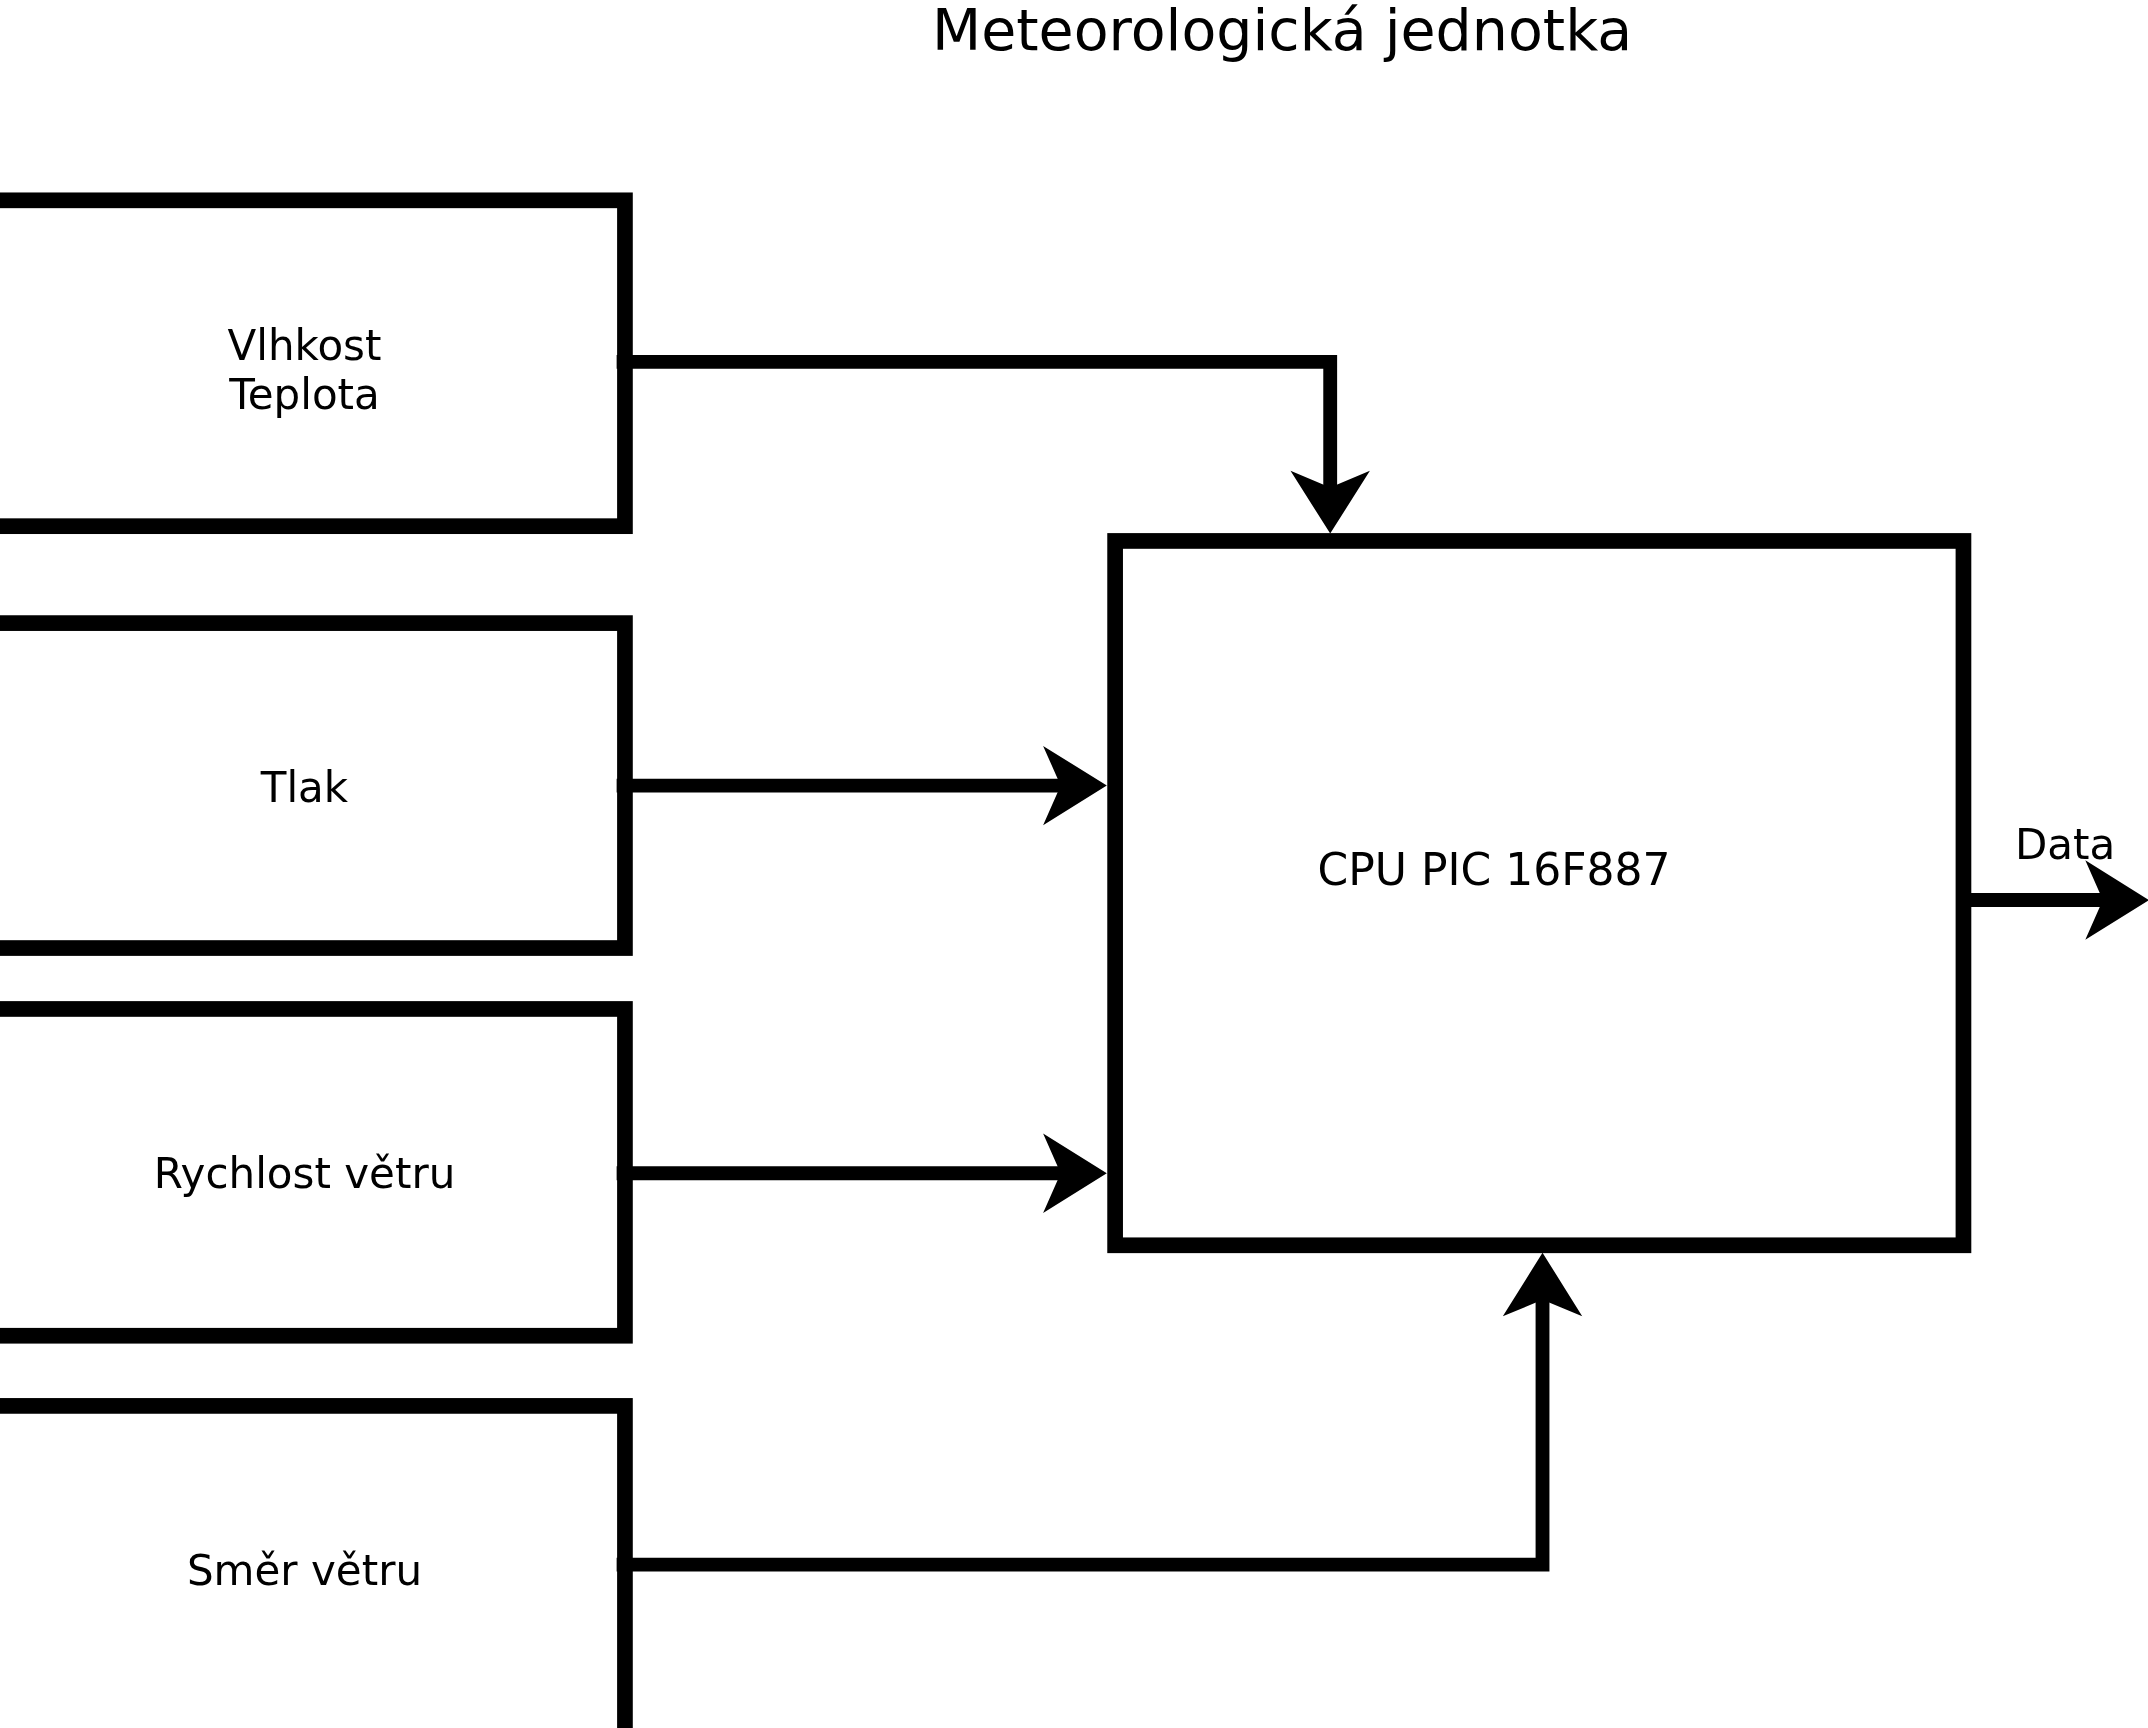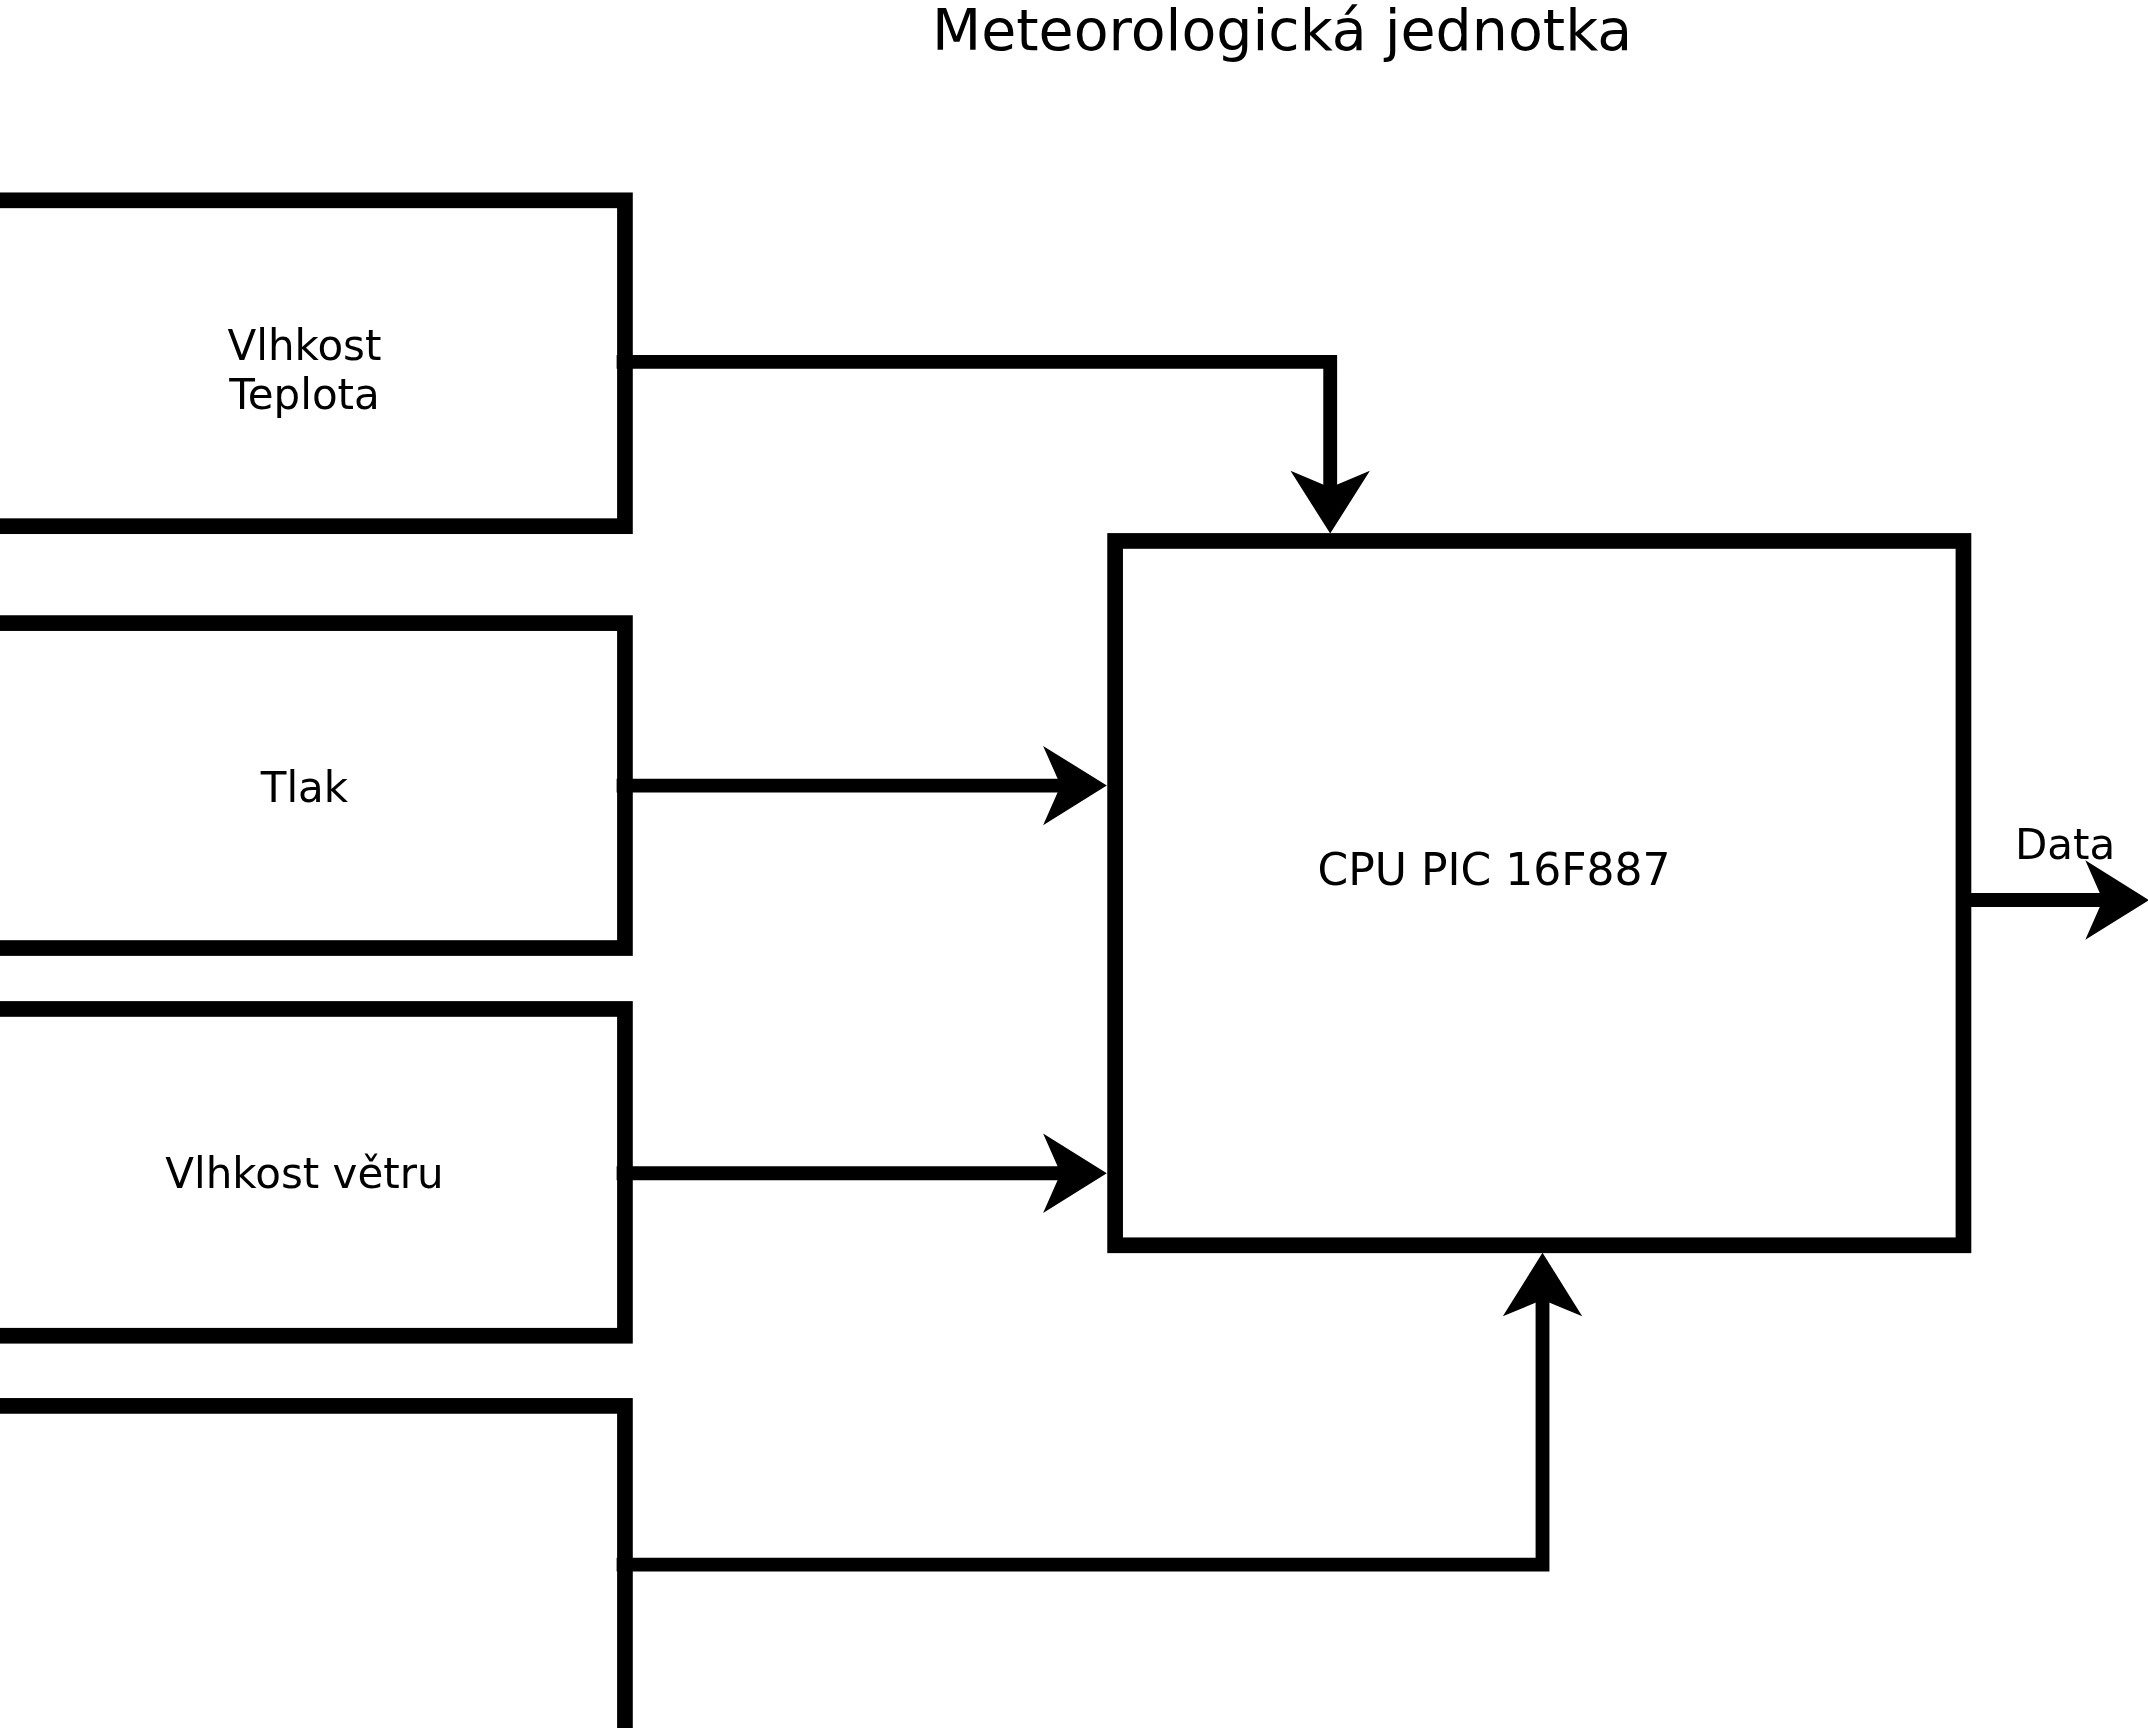--- a/index.html
+++ b/index.html
@@ -95,21 +95,22 @@
       <polygon points="2328,975 2259,932 2278,975 2259,1018" fill="#000000" stroke="none"></polygon>
     </g>
 
   </svg>
 
   <div class="blk-label" style="left:0px; top:321px; width:609px;">Vlhkost
 Teplota</div>
 
   <div class="blk-label" style="left:0px; top:763px; width:609px;">Tlak</div>
 
-  <div class="blk-label" style="left:0px; top:1149px; width:609px;">Vlhkost větru</div>
+  <div class="blk-label" style="left:0px; top:1149px; width:609px;">Rychlost větru</div>
 
+  <div class="blk-label" style="left:0px; top:1546px; width:609px;">Směr větru</div>
 
   <div class="blk-label" id="cpu-label" style="left:1070px; top:844px; width:848px;">CPU PIC 16F887</div>
 
   <div class="blk-label" id="data-label" style="left:2015px; top:820px; width:185px;">Data</div>
 
 </div>
 
 
 </body></html>

